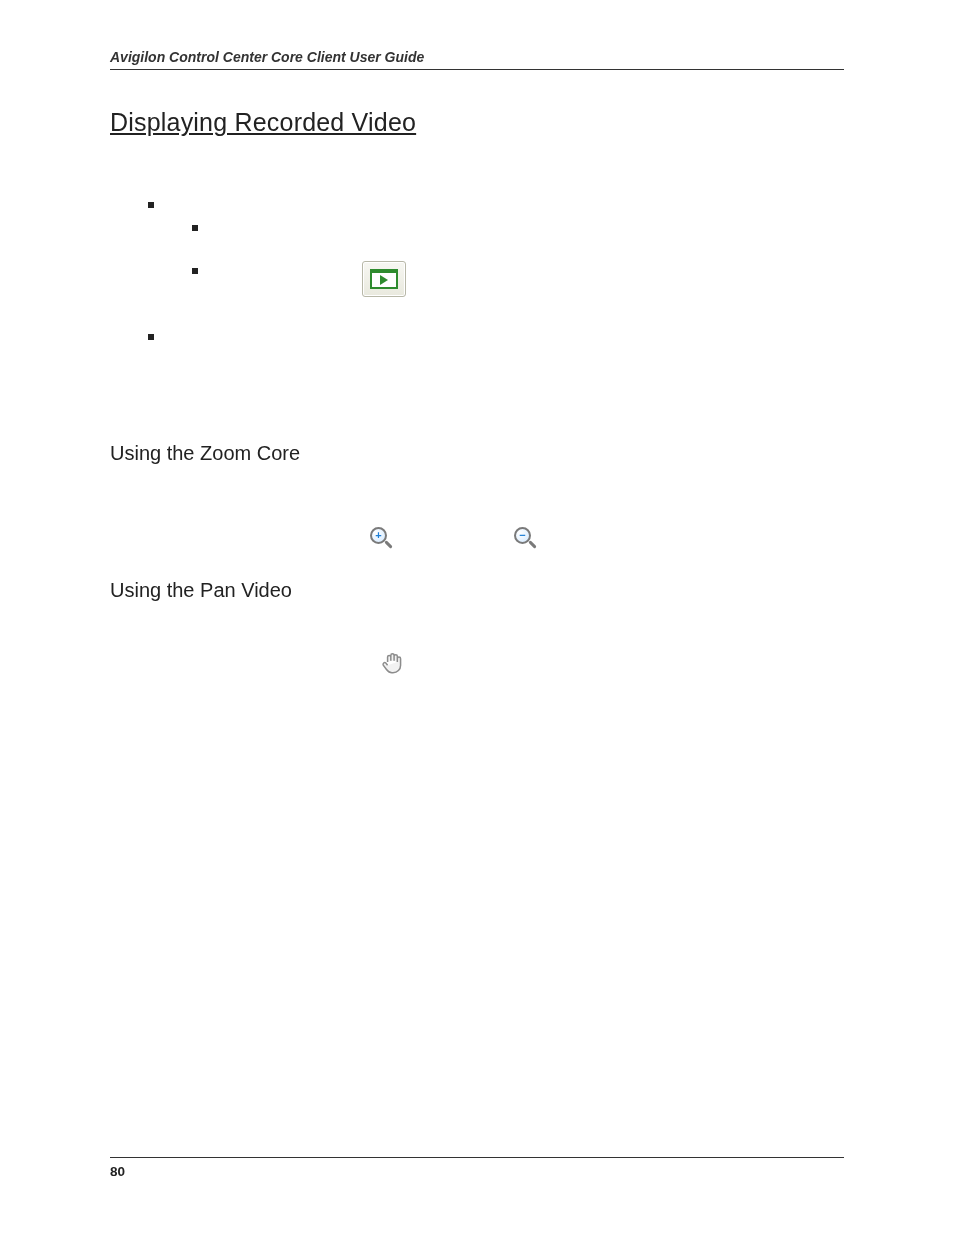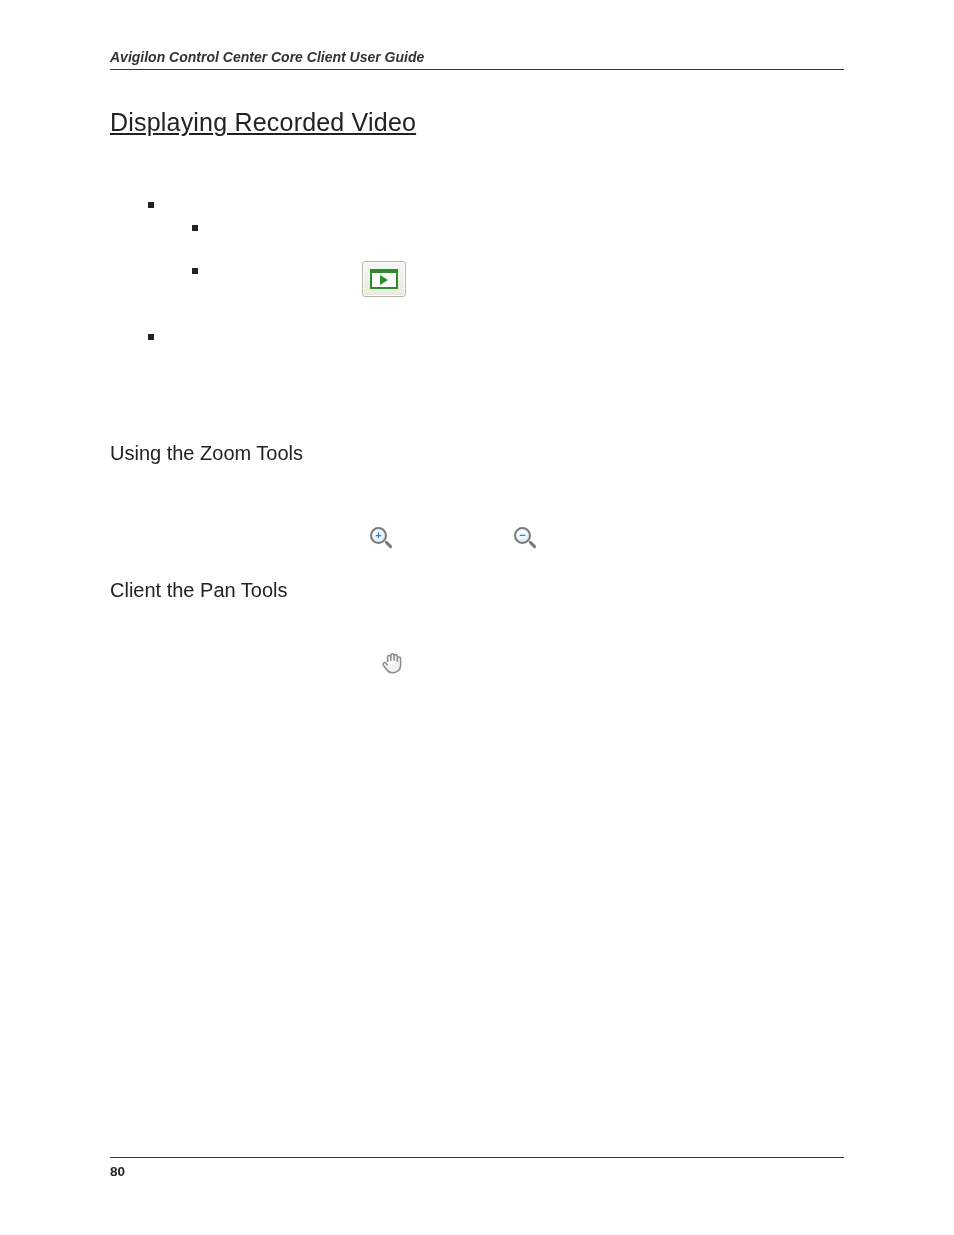--- a/index.html
+++ b/index.html
@@ -193,21 +193,21 @@
       <div class="bullet-txt"></div>
     </div>
   </div>
 
   <div class="gap-a"></div>
 
 
   <div class="body-text"></div>
   <div class="gap-b"></div>
 
-  <div class="subsection-title">Using the Zoom Tools</div>
+  <div class="subsection-title">Using the Zoom Core</div>
 
   <div class="body-text"></div>
   <div class="body-text"></div>
   <div class="gap-a"></div>
 
   <div class="tool-row">
     <span class="mag">
       <span class="lens">
           <span class="sign sign-plus">+</span>
         </span>
@@ -216,21 +216,21 @@
     <span class="mag">
       <span class="lens">
           <span class="sign sign-minus">−</span>
         </span>
       <span class="handle"></span>
     </span>
   </div>
 
   <div class="body-text"></div>
 
-  <div class="subsection-title">Client the Pan Tools</div>
+  <div class="subsection-title">Using the Pan Video</div>
 
   <div class="body-text"></div>
   <div class="body-text"></div>
   <div class="gap-b"></div>
 
   <div class="pan-icon-row">
     <span class="hand-icon">
       <svg viewBox="0 0 24 24" fill="none" stroke="#8c8c8c" stroke-width="1.4">
         <path d="M7 11 V6.5 a1.5 1.5 0 0 1 3 0 V10 M10 10 V5 a1.5 1.5 0 0 1 3 0 V10 M13 10 V5.8 a1.5 1.5 0 0 1 3 0 V11 M16 11 V8 a1.5 1.5 0 0 1 3 0 V14 c0 4 -3 7 -7 7 h-1 c-2 0 -3.5 -1 -5 -3 l-3 -4 a1.6 1.6 0 0 1 2.4 -2 L7 14" fill="#f2f2f2"></path>
       </svg>

